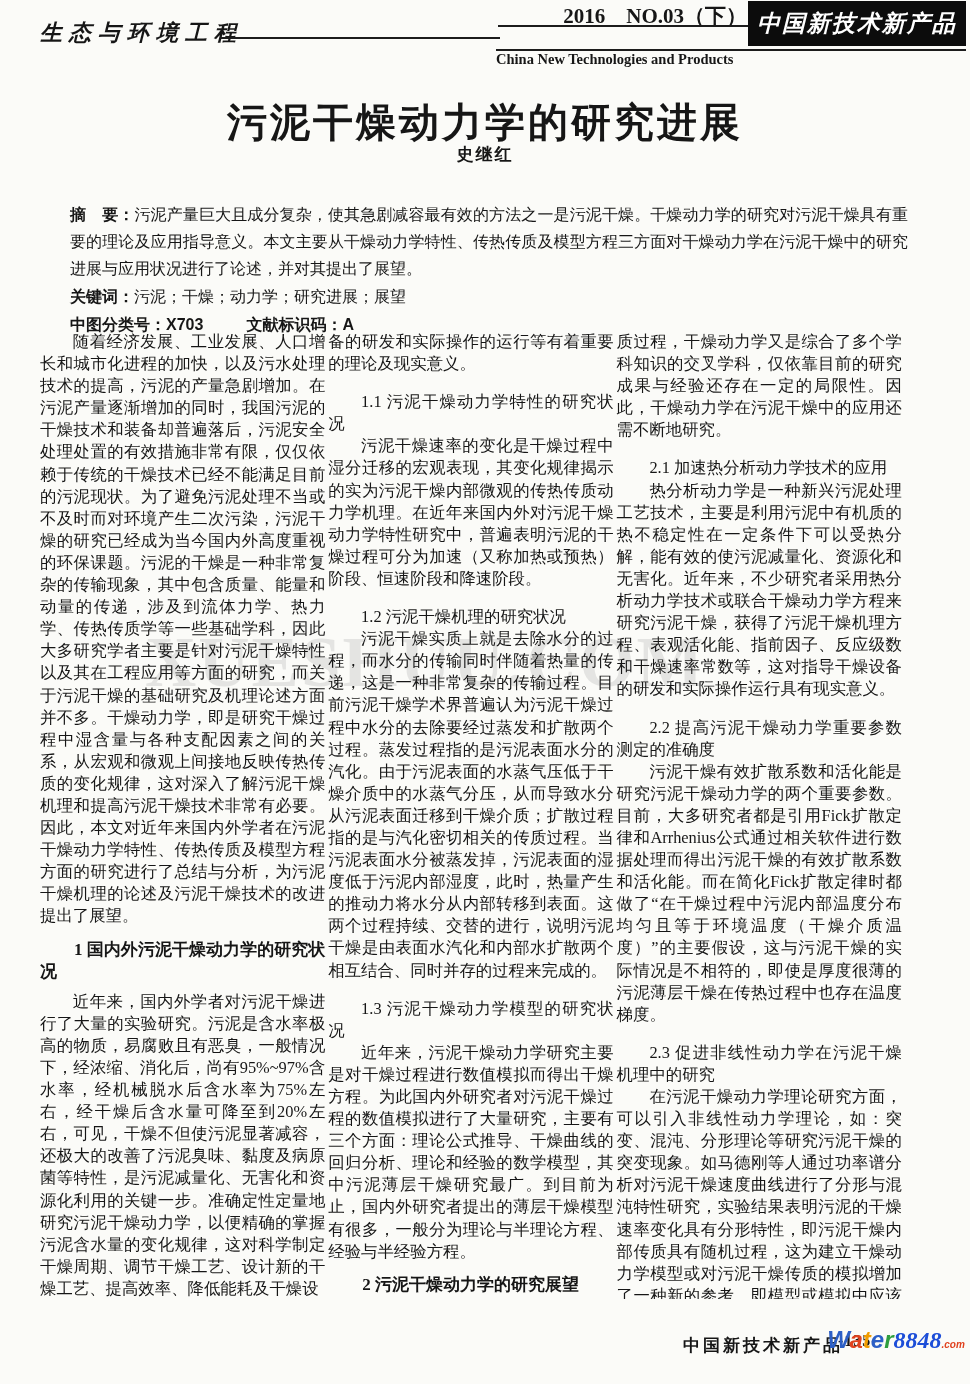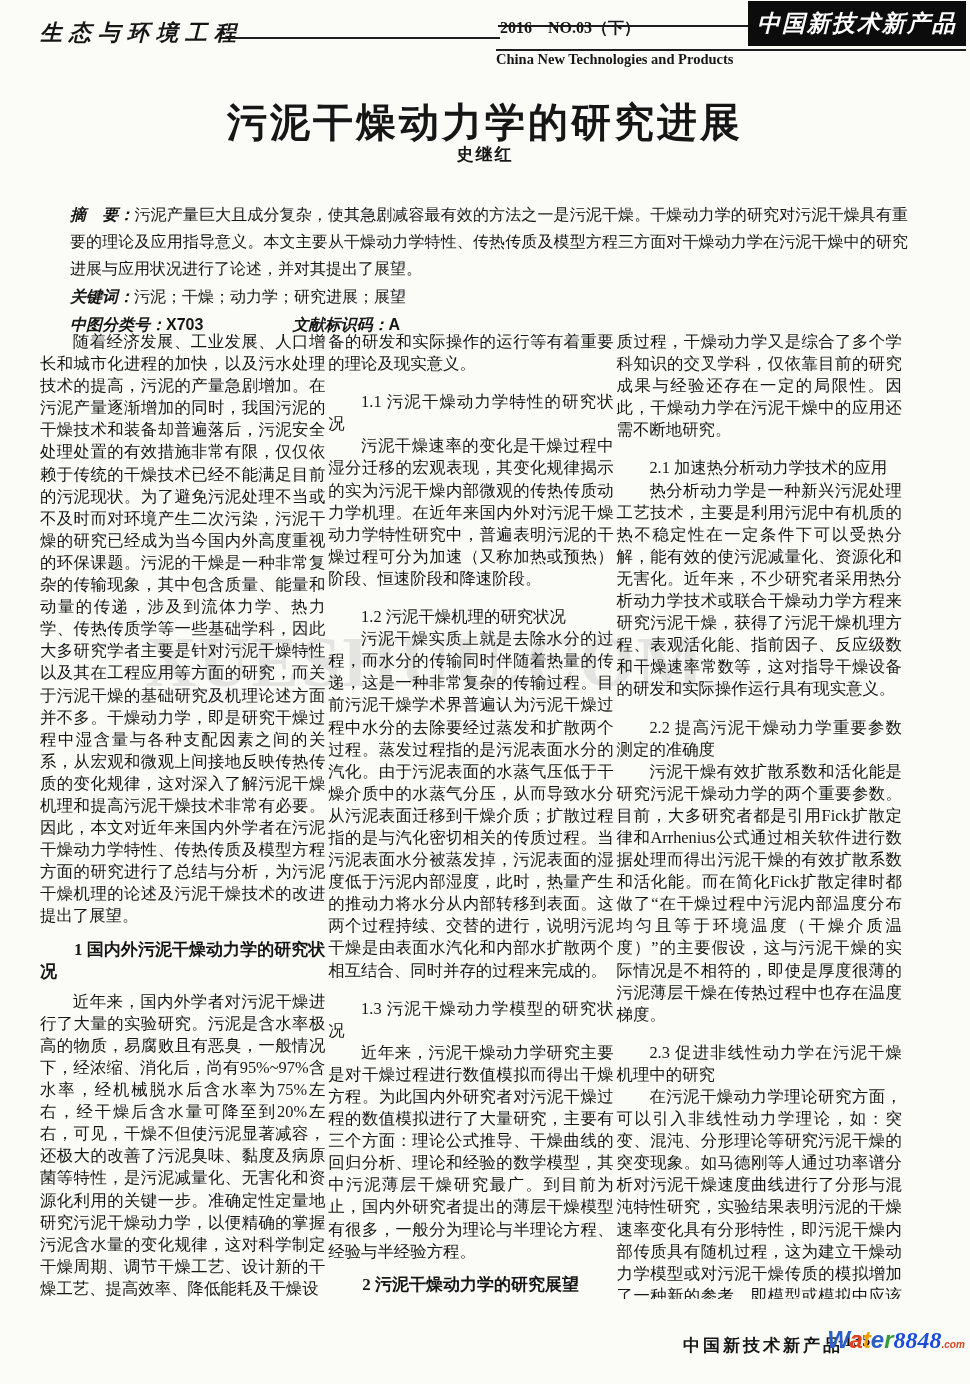--- a/index.html
+++ b/index.html
@@ -15,22 +15,22 @@
 
   
   .page-header { position:absolute; left:40px; top:0; width:890px; height:56px; z-index:2; }
   .section-title {
     position:absolute; left:0; top:18px;
     font-size:22px; font-weight:bold; font-style:italic;
     letter-spacing:7px; white-space:nowrap;
   }
   .left-rule  { position:absolute; left:180px; top:37px; width:280px; height:2px; background:#1c1c1c; }
   .issue-line {
-    position:absolute; left:460px; top:18px; width:247px;
-    text-align:left; font-size:16px; font-weight:bold; white-space:nowrap;
+    position:absolute; left:460px; top:2px; width:247px;
+    text-align:right; font-size:21px; font-weight:bold; white-space:nowrap;
   }
   .issue-underline { position:absolute; left:458px; top:25px; width:250px; height:2px; background:#1c1c1c; }
   .journal-en {
     position:absolute; left:456px; top:27px; width:252px;
     font-size:14.5px; font-weight:bold; white-space:nowrap;margin-top:24px;
   }
   .badge {
     position:absolute; left:708px; top:1px; width:218px; height:45px;
     background:#0c0c0c; color:#ffffff;
     display:flex; align-items:center; justify-content:center;
@@ -53,24 +53,24 @@
   .article-affiliation {
     position:absolute; left:0; top:170px; width:100%;
     text-align:center; font-size:16px; z-index:2;
   }
 
   
   .meta-block {
     position:absolute; left:70px; top:201px; width:838px; z-index:2;
     font-size:16px; line-height:27px; text-align:justify;
   }
-  .meta-block .lbl { font-weight:bold; font-family:"Liberation Sans","DejaVu Sans",sans-serif;font-style:italic; }
+  .meta-block .lbl { font-weight:bold; font-family:"Liberation Sans","DejaVu Sans",sans-serif; }
   .kw-line { margin-top:1px; }
   .clc-line { margin-top:1px; }
-  .clc-line .grp2 { margin-left:85px; }
+  .clc-line .grp2 { margin-left:39px; }
   .clc-line .val { font-family:"Liberation Sans","DejaVu Sans",sans-serif; font-weight:bold; }
 
   
   .watermark {
     position:absolute; left:145px; top:622px; z-index:0;
     font-family:Liberation Serif, serif; font-weight:bold;
     font-size:71px; letter-spacing:2px;
     color:rgba(110,110,110,0.16); white-space:nowrap;
     user-select:none;
   }

